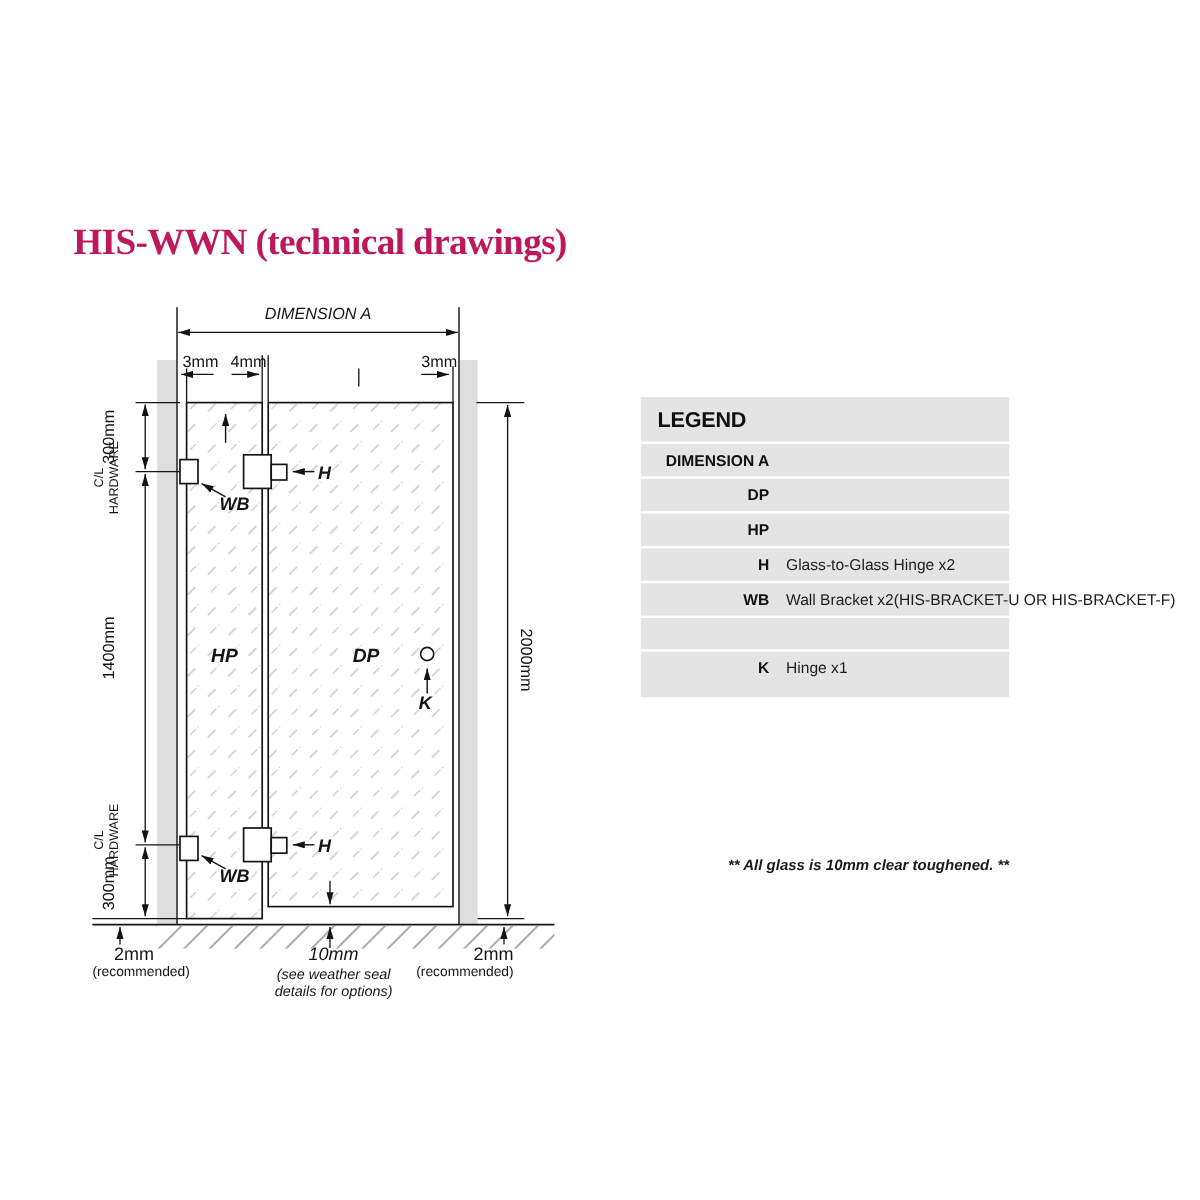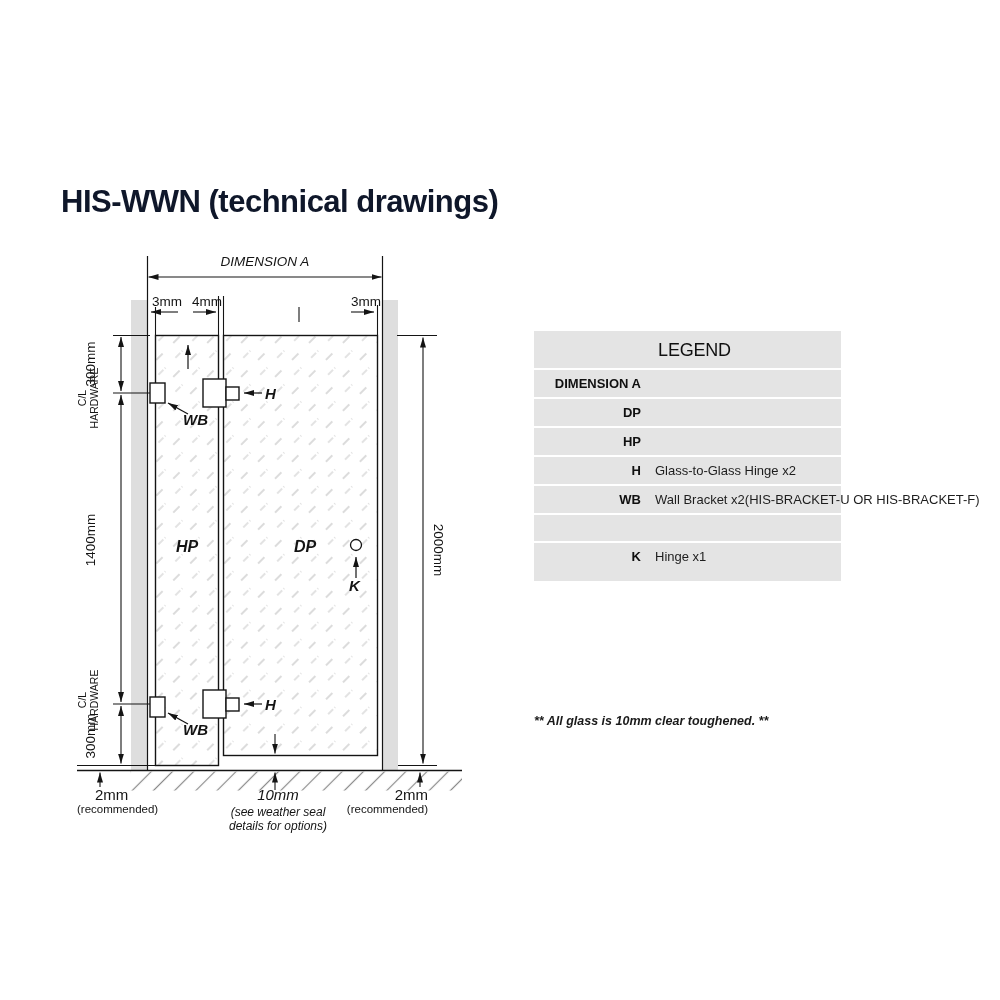--- a/index.html
+++ b/index.html
@@ -2,63 +2,64 @@
 <html style="--legend-bg: #e4e4e4; --wall-fill: #dedede;"><head>
 <meta charset="utf-8">
 <style>
   html,body{margin:0;padding:0;}
   body{
     width:1000px;height:1000px;position:relative;background:#ffffff;
     font-family:"Liberation Sans", sans-serif;color:#111;overflow:hidden;
   }
   .page-title{
     position:absolute;left:61px;top:184px;
-    font-size:31px;font-weight:bold;letter-spacing:-0.5px;color:#0f172a;
+    font-size:31px;font-weight:bold;letter-spacing:-0.5px;color:#be185d;
     white-space:nowrap;
+    font-family:Liberation Serif, serif;
   }
   
   .drawing-svg{position:absolute;left:40px;top:240px;width:430px;height:600px;}
   .drawing-svg text{fill:#141414;font-family:"Liberation Sans", sans-serif;}
   .wall{fill:var(--wall-fill,#dedede);stroke:none;}
   .t-dim{font-size:13.5px;}
   .t-dim-i{font-size:13.5px;font-style:italic;}
   .t-small{font-size:10.5px;}
   .t-part{font-size:15px;font-weight:bold;font-style:italic;}
   .t-panel{font-size:16px;font-weight:bold;font-style:italic;}
   .t-gap{font-size:15px;}
   .t-gap-i{font-size:15px;font-style:italic;}
   .t-note{font-size:11.5px;}
   .t-note-i{font-size:12px;font-style:italic;}
   
   .legend{
     position:absolute;left:534px;top:331px;width:307px;
     background:var(--legend-bg,#e4e4e4);
   }
   .legend-title{
-    font-size:18px;font-weight:normal;letter-spacing:-0.2px;
-    padding:9px 0 7px 14px;color:#101010;text-align:center;
+    font-size:18px;font-weight:bold;letter-spacing:-0.2px;
+    padding:9px 0 7px 14px;color:#101010;
   }
   .legend-row{
     display:flex;align-items:flex-start;
     border-top:2px solid #ffffff;
     padding:5px 0 5px 8px;
   }
   .legend-row.empty{min-height:16px;}
   .legend-row.last{padding-bottom:16px;}
   .legend-key{
     width:99px;text-align:right;font-weight:bold;font-size:13px;line-height:17px;
     color:#101010;flex:none;
   }
   .legend-desc{
     margin-left:14px;flex:1;font-size:13px;line-height:17px;color:#1d1d1d;
     white-space:pre-line;
   }
   .legend-desc.nowrap{white-space:nowrap;overflow:visible;}
   .legend-foot{
-    position:absolute;left:534px;top:714px;width:307px;text-align:left;
+    position:absolute;left:534px;top:714px;width:307px;text-align:right;
     font-size:12.5px;font-style:italic;font-weight:bold;color:#1a1a1a;
     white-space:nowrap;
   }
 </style>
 </head>
 <body>
 
 <div class="page-title">HIS-WWN (technical drawings)</div>
 
 <svg class="drawing-svg" viewBox="40 240 430 600">

